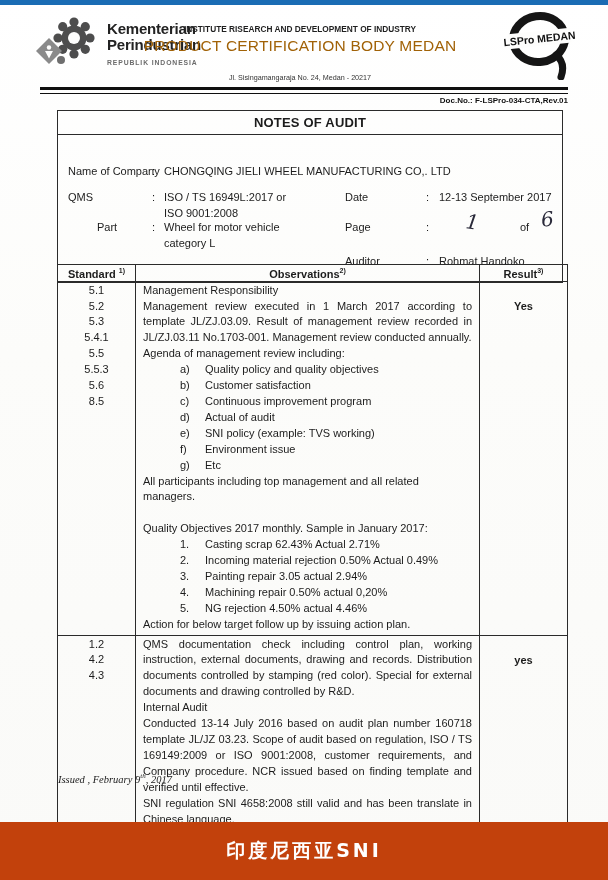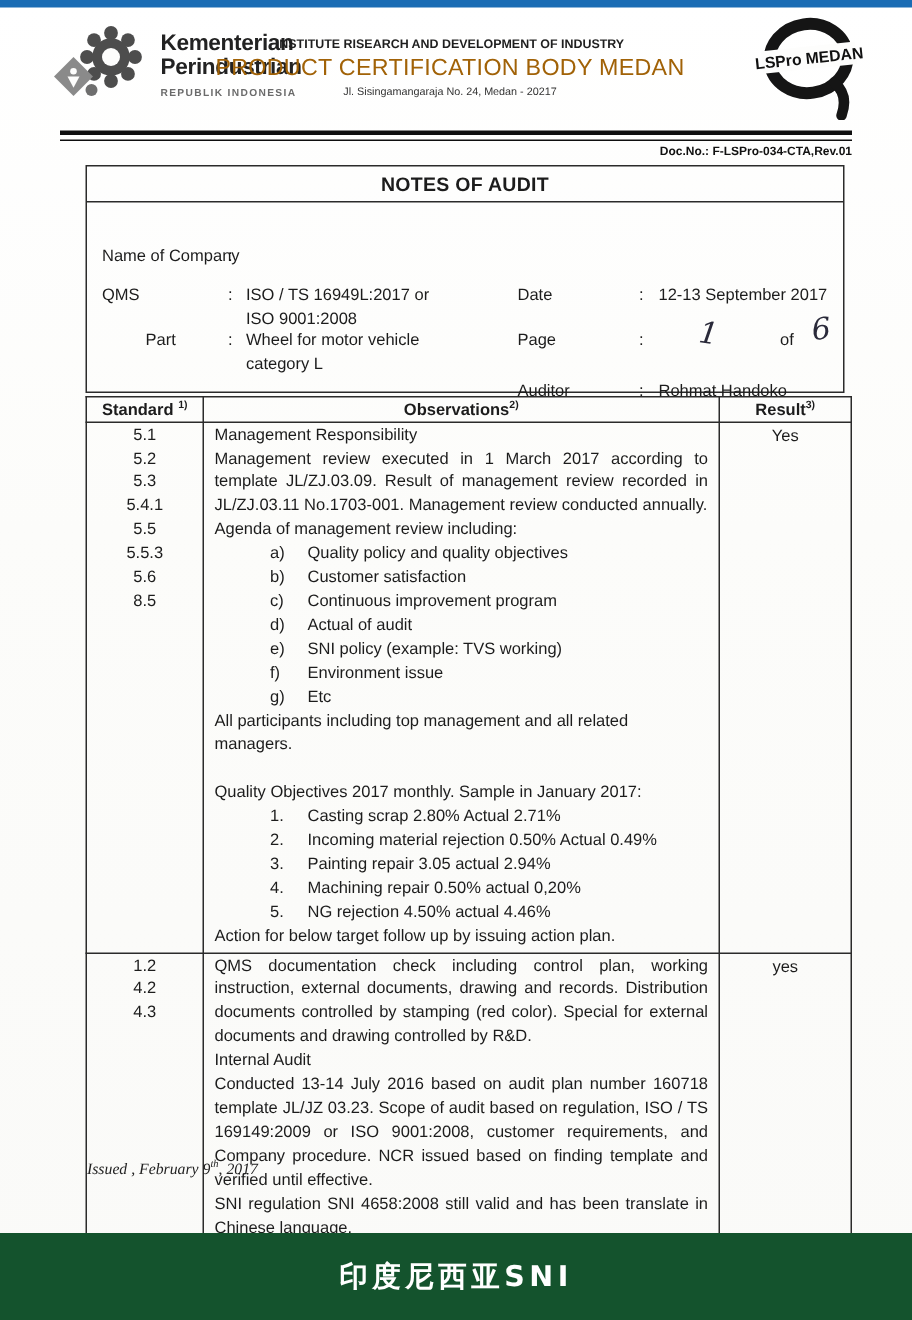--- a/index.html
+++ b/index.html
@@ -23,30 +23,30 @@
   .gear-logo { position:absolute; left:34px; top:14px; width:72px; height:56px; }
   .ministry-text { position:absolute; left:107px; top:21px; line-height:16px; }
   .ministry-l1, .ministry-l2 { font-weight:bold; font-size:15px; letter-spacing:-0.2px; color:#222; }
   .ministry-l3 { font-size:6.8px; letter-spacing:0.9px; color:#6b6b6b; margin-top:2px; font-weight:bold; }
 
   .institute-block { position:absolute; left:135px; top:24px; width:330px; text-align:center; color:#1f1f1f; }
   .inst-l1 { font-size:8.3px; font-weight:bold;text-align:center; }
   .inst-l2 { font-size:9.3px; font-weight:bold; margin-top:3px; }
   .inst-body { font-size:15.5px; margin-top:3px; letter-spacing:0.2px; color:#a16207; }
   .inst-contact { font-size:7.2px; margin-top:4px; color:#333; }
-  .inst-address { font-size:7.2px; margin-top:1px; color:#333; }
+  .inst-address { font-size:7.2px; margin-top:18px; color:#333; }
 
   .q-logo { position:absolute; left:503px; top:6px; width:76px; height:74px; }
 
   .double-rule { position:absolute; left:40px; top:87px; width:528px; height:7px;
     border-top:3.5px solid #0f0f0f; border-bottom:1.5px solid #0f0f0f; }
   .doc-no { position:absolute; right:40px; top:96px; font-size:8px; font-weight:bold; color:#111; }
 
   
-  .notes-box { position:absolute; left:57px; top:110px; width:506px; height:152px;
+  .notes-box { position:absolute; left:57px; top:110px; width:506px; height:173px;
     border:1.5px solid #2b2b2b; background:transparent;text-align:center; }
   .notes-title-bar { height:24px; border-bottom:1.5px solid #2b2b2b; display:flex;
     align-items:center; justify-content:center; }
   .notes-title { font-weight:bold; font-size:13px; letter-spacing:0.2px; }
   .nb { position:absolute; font-size:11px; white-space:nowrap; }
 
   .hand { font-family:"DejaVu Serif", serif; font-style:italic; font-size:20px; color:#2a2a3a; }
   .hand-1 { transform:rotate(8deg); display:inline-block; }
   .hand-6 { transform:rotate(-6deg); display:inline-block; }
 
@@ -55,21 +55,21 @@
   table.audit { border-collapse:collapse; width:100%; table-layout:fixed; }
   table.audit th, table.audit td { border:1.5px solid #2b2b2b; }
   table.audit th { font-size:11px; font-weight:bold; padding:2px 0 1px; }
   table.audit th sup { font-size:7px; }
   table.audit td { vertical-align:top; font-size:11px; }
   .col-standard { width:78px; }
   .col-result  { width:88px; }
   td.cell-standard { text-align:center; padding-top:1px; }
   td.cell-standard div { line-height:15.9px; }
   td.cell-obs { padding:1px 7px 2px; }
-  td.cell-result { text-align:center; padding-top:1px; line-height:16px; }
+  td.cell-result { text-align:center; padding-top:16px; line-height:16px;font-weight:bold; }
   .obs-plain   { line-height:15.9px; }
   .obs-justify { line-height:15.9px; text-align:justify; }
   .obs-blank   { height:15.9px; }
   .obs-item    { display:flex; line-height:15.9px; padding-left:37px; }
   .obs-item .marker { flex:none; width:25px; }
   .obs-item .itext  { flex:1; }
 
   
   .issued-line { position:absolute; left:58px; top:772px;
     font-family:"Liberation Serif", serif; font-style:italic; font-size:10.5px; color:#222; }
@@ -129,20 +129,21 @@
 <div class="double-rule"></div>
 <div class="doc-no">Doc.No.: F-LSPro-034-CTA,Rev.01</div>
 
 <div class="notes-box">
   <div class="notes-title-bar">
     <span class="notes-title">NOTES OF AUDIT</span>
   </div>
 
   <span class="nb" style="left:10px; top:54px;">Name of Company</span>
   <span class="nb" style="left:94px; top:54px;">:</span>
+  <span class="nb" style="left:106px;top:54px;">CHONGQING JIELI WHEEL MANUFACTURING CO,. LTD</span>
 
   <span class="nb" style="left:10px; top:80px;">QMS</span>
   <span class="nb" style="left:94px; top:80px;">:</span>
   <span class="nb" style="left:106px;top:80px;">ISO / TS 16949L:2017 or</span>
   <span class="nb" style="left:106px;top:96px;">ISO  9001:2008</span>
 
   <span class="nb" style="left:10px; top:110px;margin-left:29px;">Part</span>
   <span class="nb" style="left:94px; top:110px;">:</span>
   <span class="nb" style="left:106px;top:110px;">Wheel for motor vehicle</span>
   <span class="nb" style="left:106px;top:126px;">category L</span>
@@ -218,21 +219,21 @@
             </div>
             <div class="obs-item">
               <span class="marker">g)</span>
               <span class="itext">Etc</span>
             </div>
             <div class="obs-plain">All participants including top management and all related managers.</div>
             <div class="obs-blank"></div>
             <div class="obs-plain">Quality Objectives 2017 monthly. Sample in January 2017:</div>
             <div class="obs-item">
               <span class="marker">1.</span>
-              <span class="itext">Casting scrap 2.80% Actual 2.71%</span>
+              <span class="itext">Casting scrap 62.43% Actual 2.71%</span>
             </div>
             <div class="obs-item">
               <span class="marker">2.</span>
               <span class="itext">Incoming material rejection 0.50% Actual 0.49%</span>
             </div>
             <div class="obs-item">
               <span class="marker">3.</span>
               <span class="itext">Painting repair 3.05 actual 2.94%</span>
             </div>
             <div class="obs-item">
@@ -262,15 +263,15 @@
           <td class="cell-result">yes</td>
         </tr>
       </tbody>
   </table>
 </div>
 
 <div class="issued-line">
   <span>Issued , February 9</span><sup>th</sup><span>, 2017</span>
 </div>
 
-<div class="accent-bar bottom-band" style="background:#14532d">
+<div class="accent-bar bottom-band" style="background:#c2410c">
   <span class="banner-text">印度尼西亚SNI</span>
 </div>
 
 </body></html>

